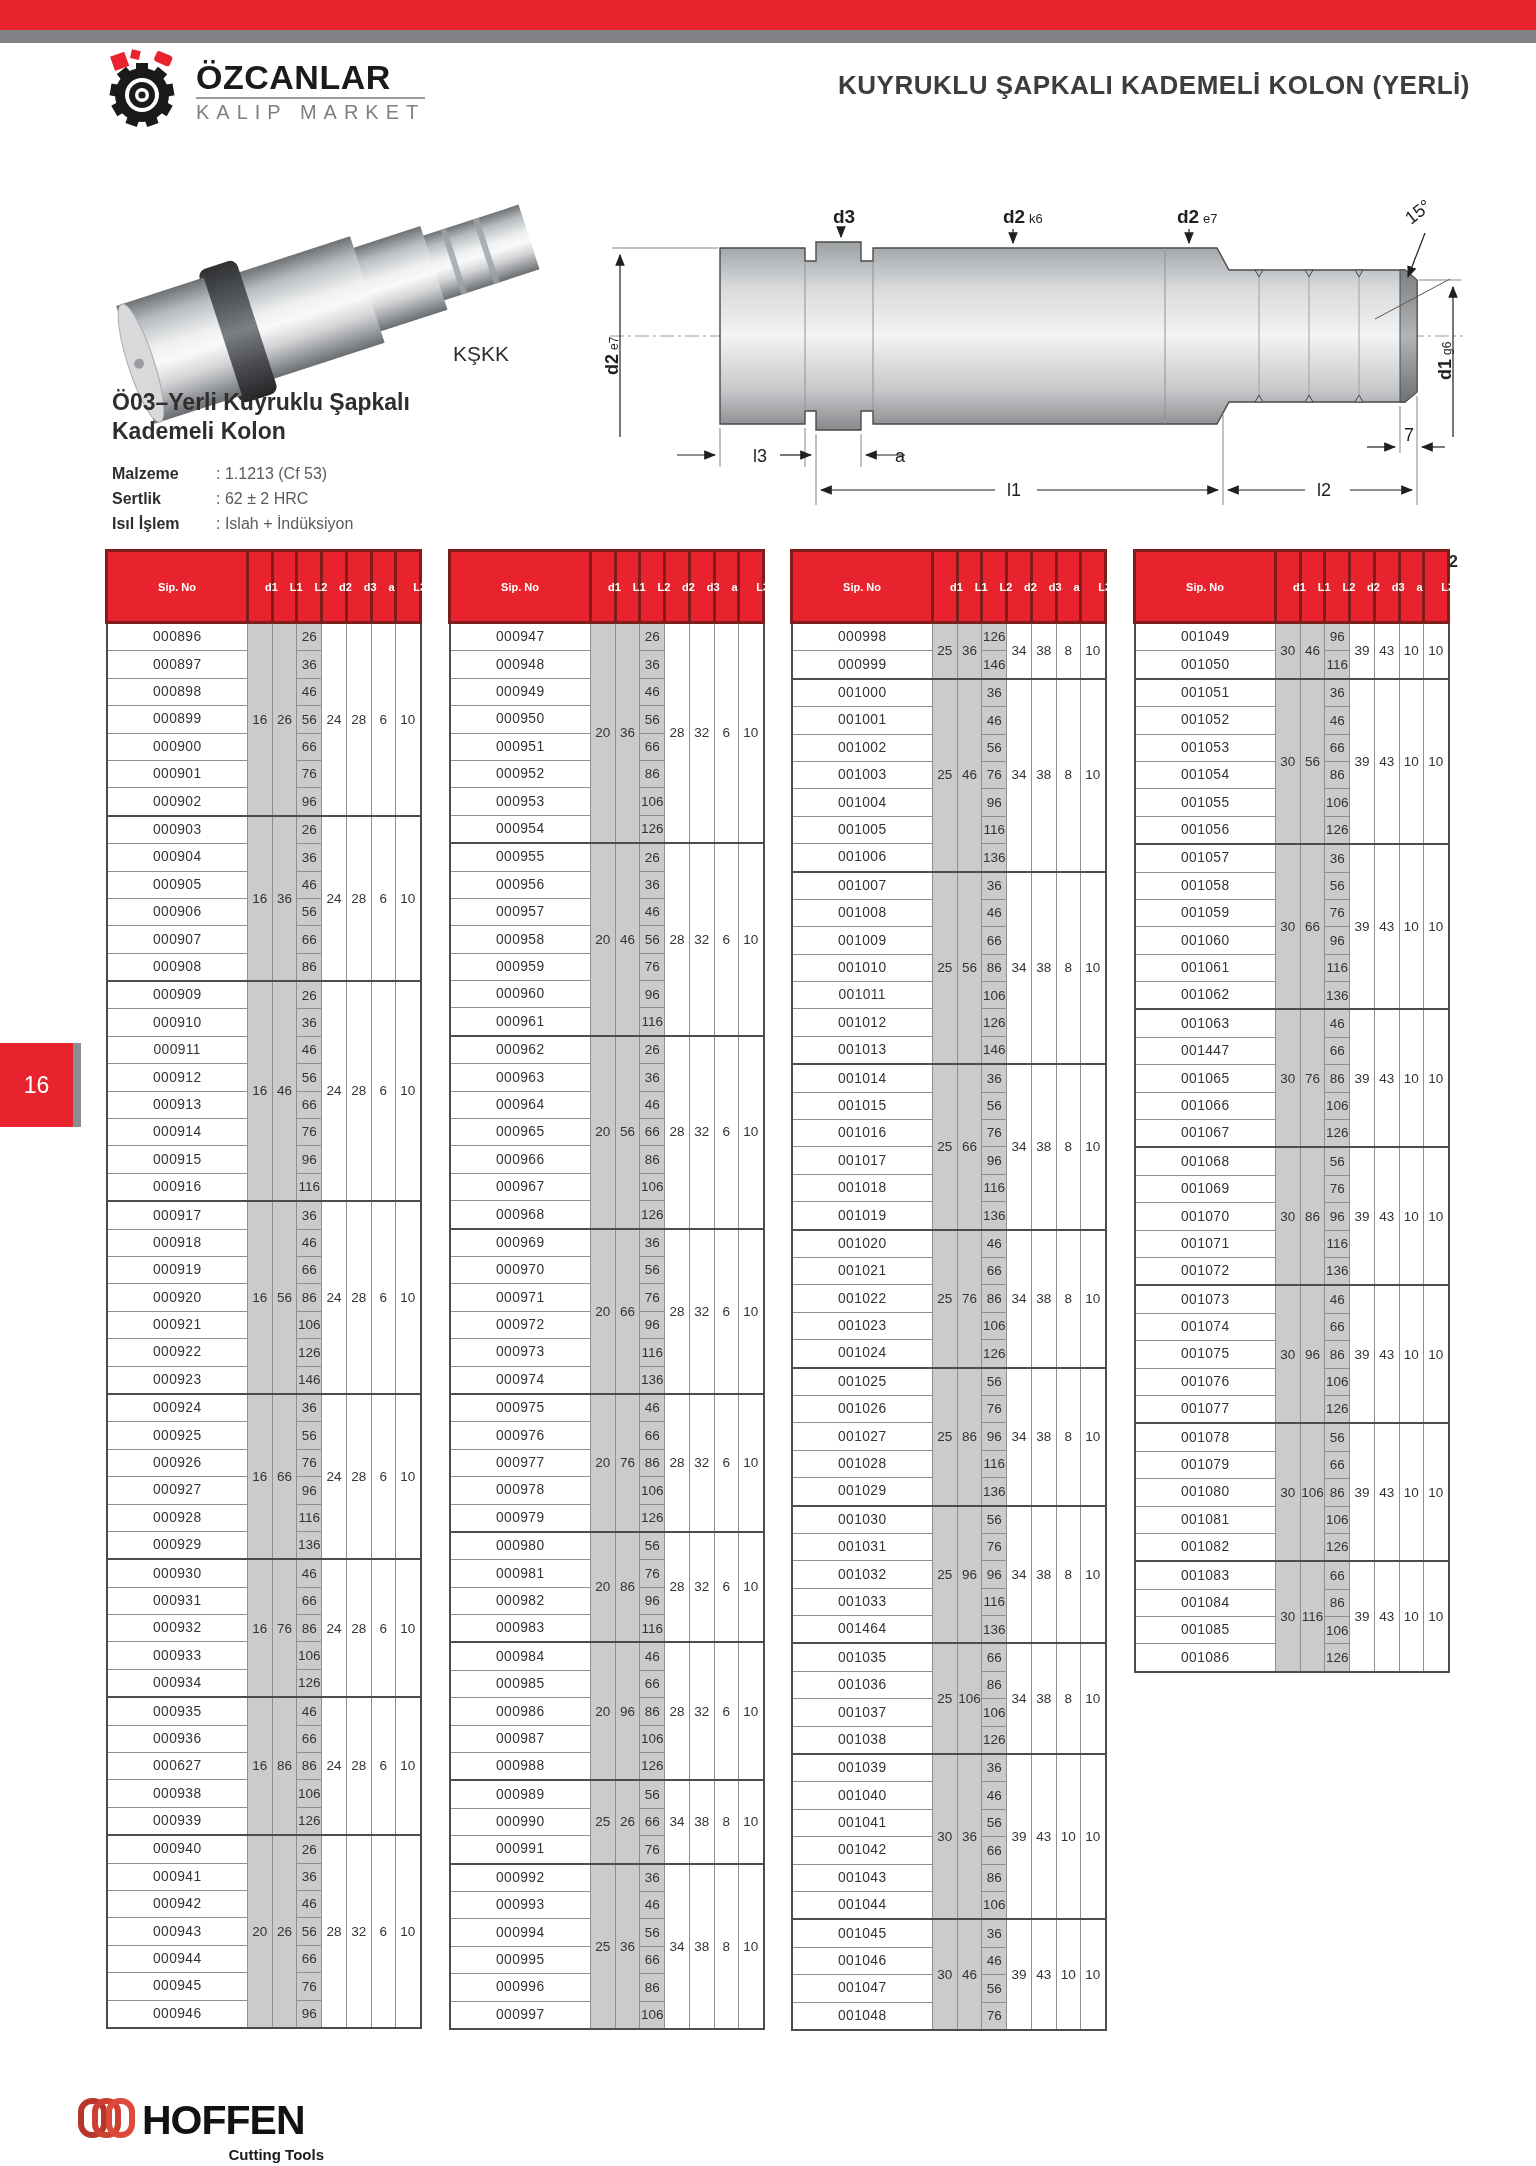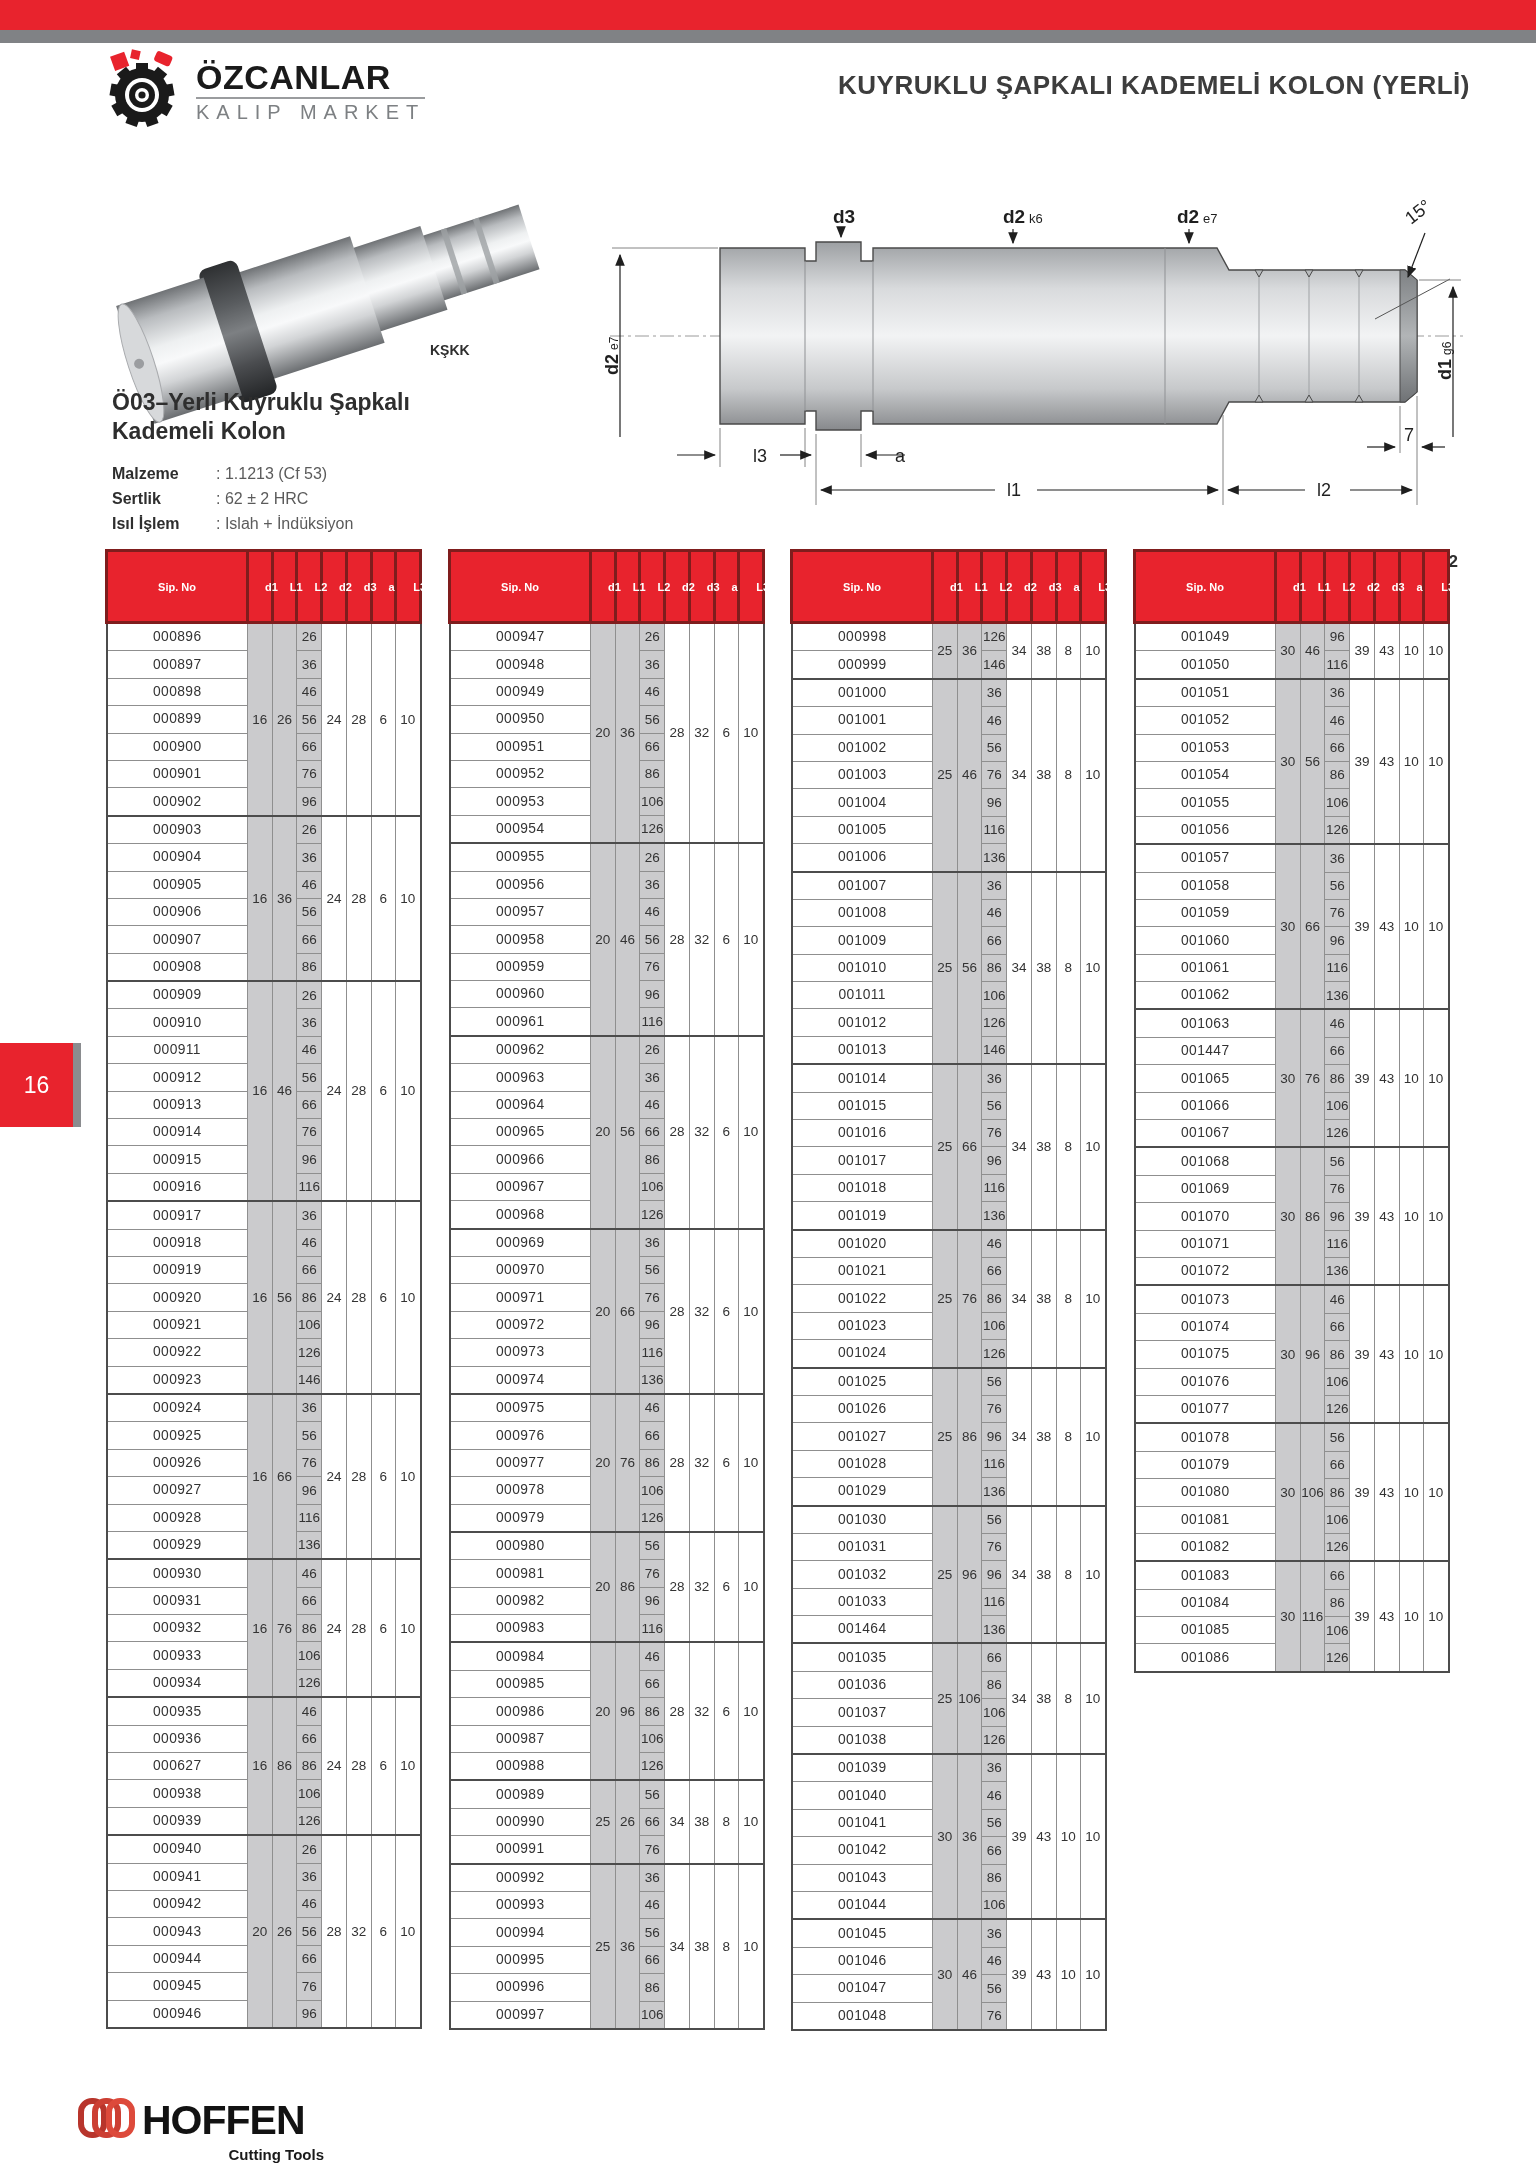--- a/index.html
+++ b/index.html
@@ -11,21 +11,21 @@
   .bar-gray{left:0;top:30px;width:1536px;height:13px;background:#808285;}
   
   .brand{left:100px;top:52px;width:360px;height:78px;display:flex;align-items:center;}
   .brand-text{margin-left:12px;}
   .brand-name{font-size:34px;font-weight:800;color:#1a1a1a;letter-spacing:.5px;line-height:1;}
   .brand-divider{height:2px;background:#9a9c9e;margin:3px 0 3px 0;}
   .brand-sub{font-size:20px;color:#7d8083;letter-spacing:7px;line-height:1;}
   
   .page-title{left:430px;top:70px;width:1040px;text-align:right;font-size:26px;font-weight:700;color:#3d3d3d;letter-spacing:.5px;}
   
-  .kskk{left:430px;top:342px;font-size:14px;font-weight:700;color:#2e2e2e;}
+  .kskk{left:453px;top:342px;font-size:21px;font-weight:400;color:#2e2e2e;}
   .prod-title{left:112px;top:388px;width:360px;font-size:23px;font-weight:700;color:#2e2e2e;line-height:1.25;}
   .specs{left:112px;top:462px;width:380px;}
   .spec-row{display:flex;font-size:16px;line-height:1.55;}
   .spec-label{width:104px;font-weight:700;color:#2e2e2e;}
   .spec-value{color:#5b5b5b;}
   .order-example{left:1006px;top:517px;width:452px;text-align:right;font-size:17px;font-weight:700;color:#2e2e2e;margin-top:35px;}
   
   .ptable{top:549px;width:317px;}
   .ptable table{border-collapse:collapse;table-layout:fixed;width:317px;border:2px solid #4c4c4c;}
   .ptable th{background:#e8232d;color:#fff;font-size:11px;font-weight:700;height:37px;border:3px solid #7f1d1d;padding:16px;}

